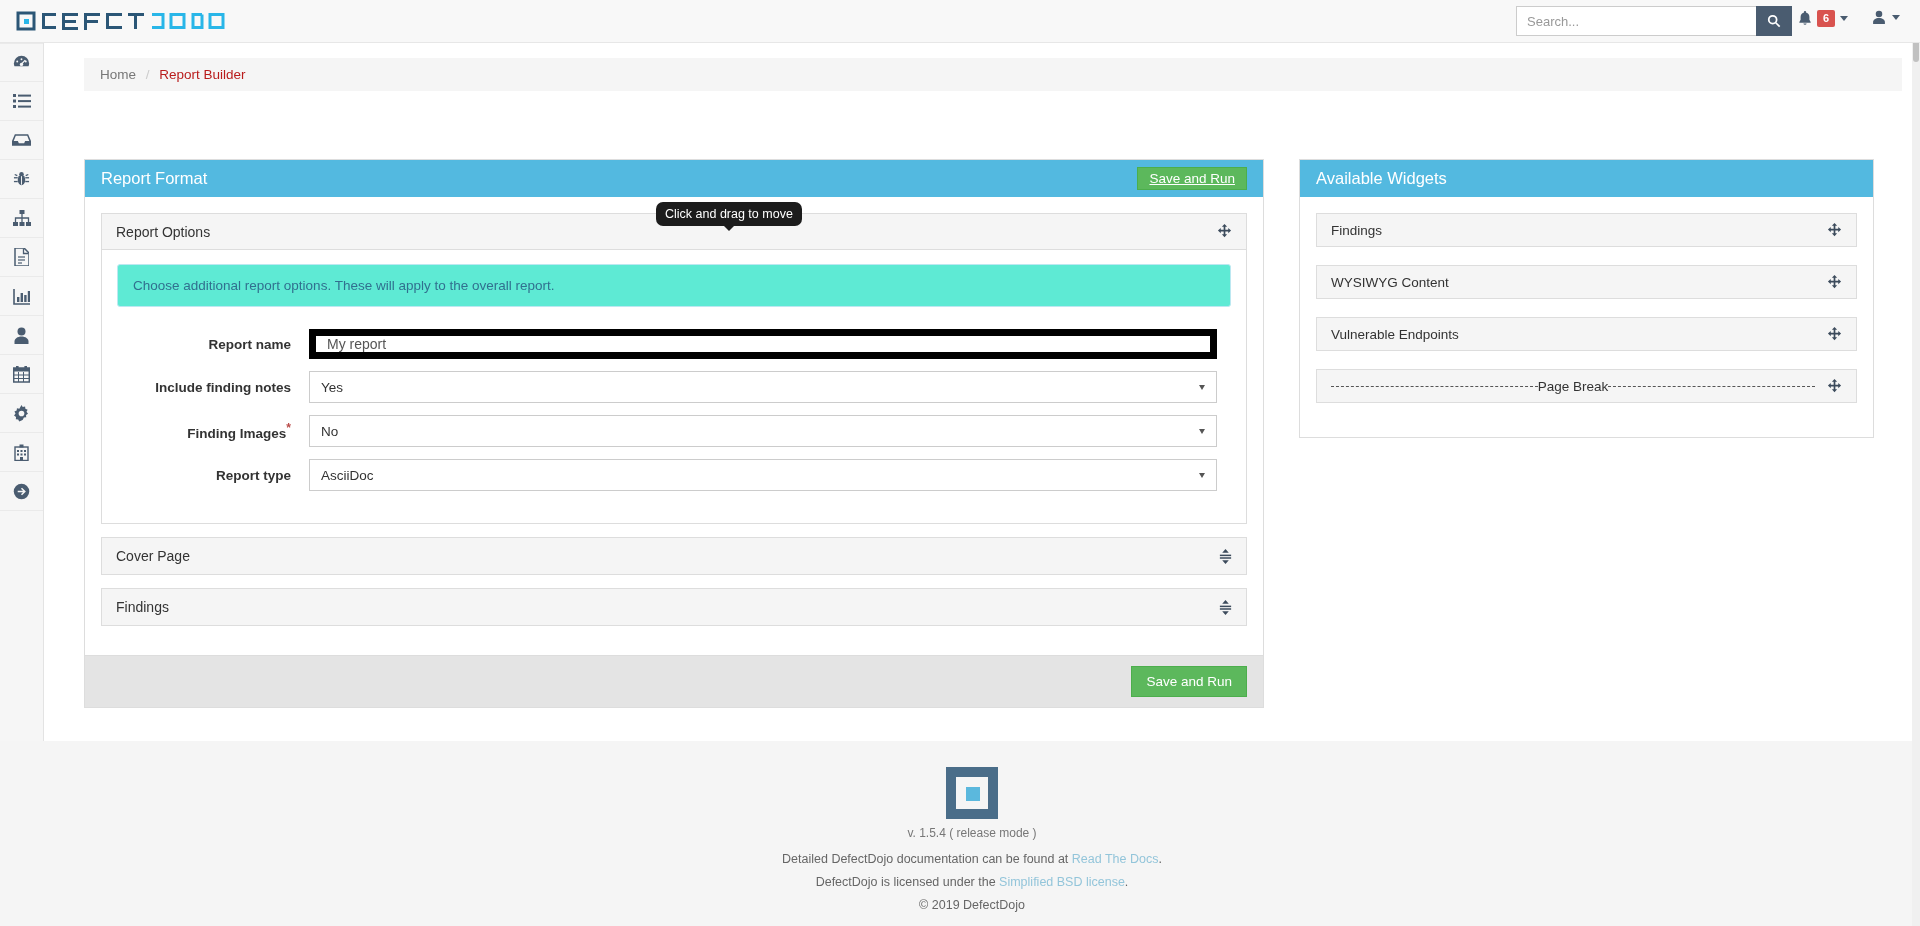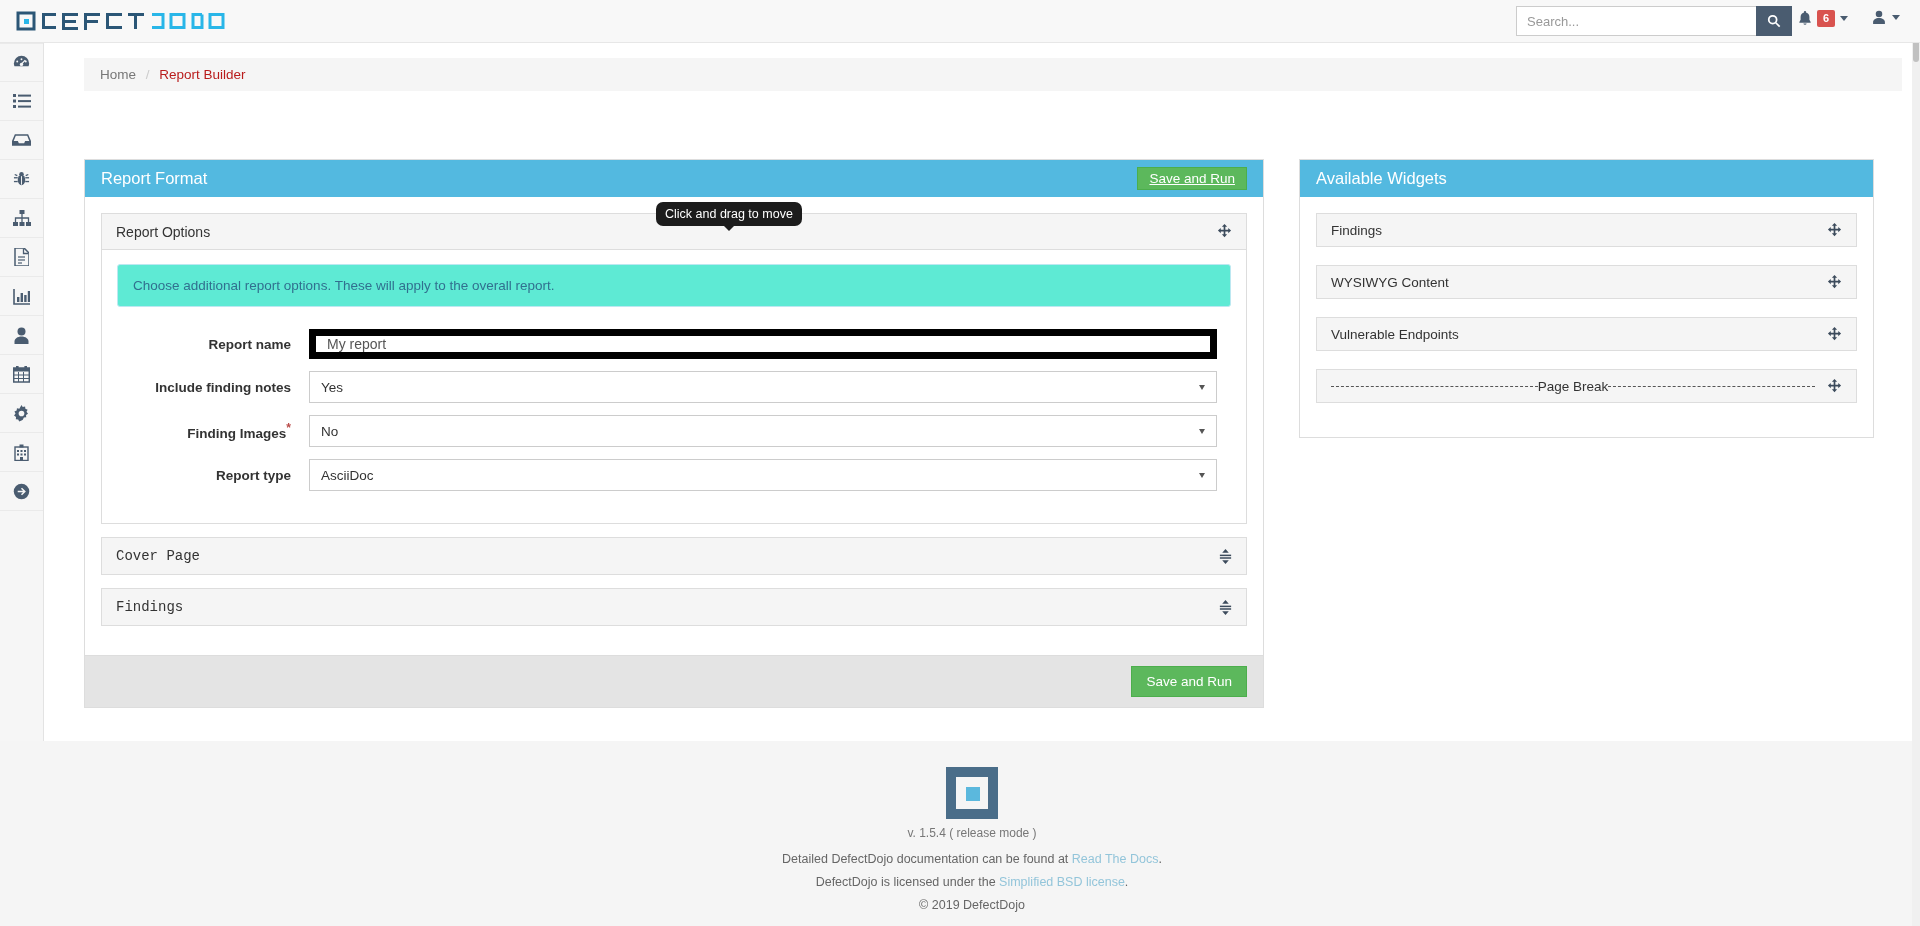--- a/index.html
+++ b/index.html
@@ -160,21 +160,21 @@
 
   
   .sec { border: 1px solid #ddd; background: #fff; margin-bottom: 13px; }
   .sec-head {
     background: #f5f5f5;
     border-bottom: 1px solid #ddd;
     height: 36px; padding: 0 14px;
     display: flex; align-items: center; justify-content: space-between;
     cursor: move;
   }
-  .sec-head.plain { border-bottom: none; font-family: Liberation Mono, monospace; }
+  .sec-head.plain { border-bottom: none; }
   .sec-title { font-size: 14px; color: #333; }
   .grip { color: #3c4b5c; display: flex; align-items: center; }
 
   .sec-body { padding: 14px 15px 20px 15px; }
   .alert-info {
     background: #5eead4;
     border: 1px solid #bce8f1;
     color: #31708f;
     padding: 13px 15px;
     font-size: 13.5px;

